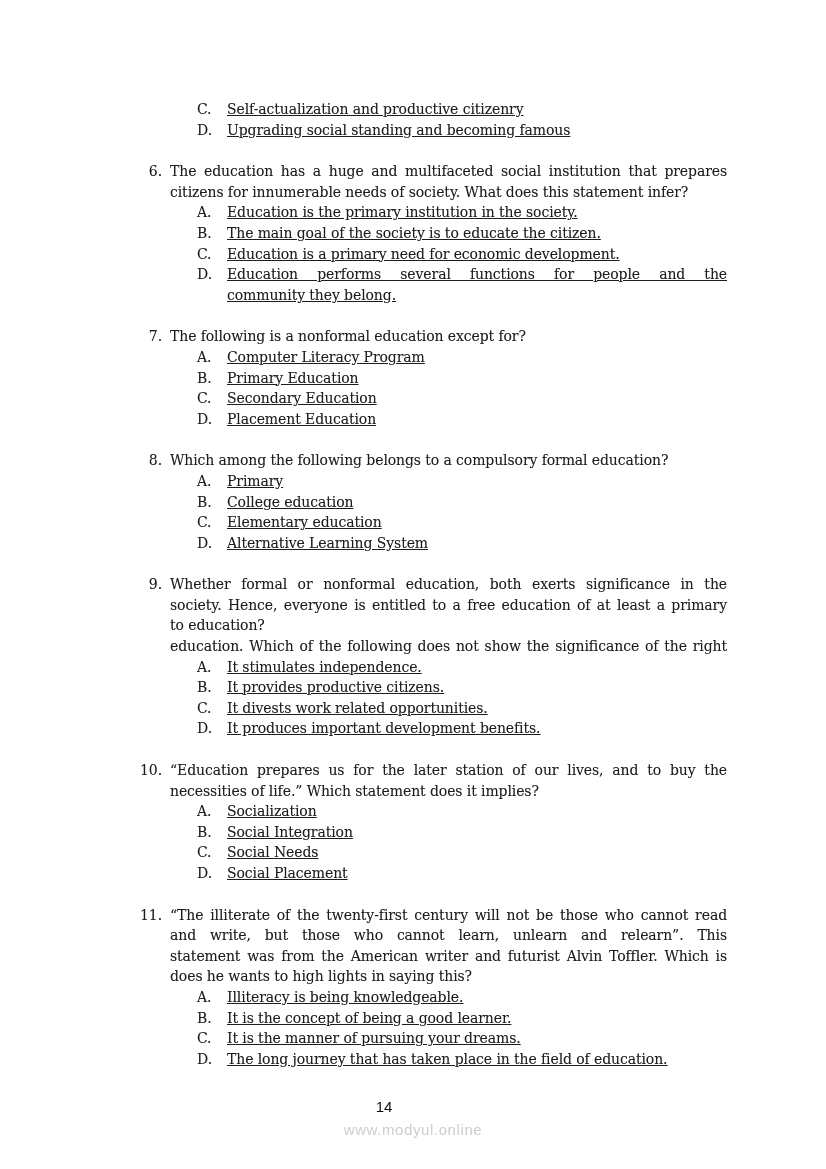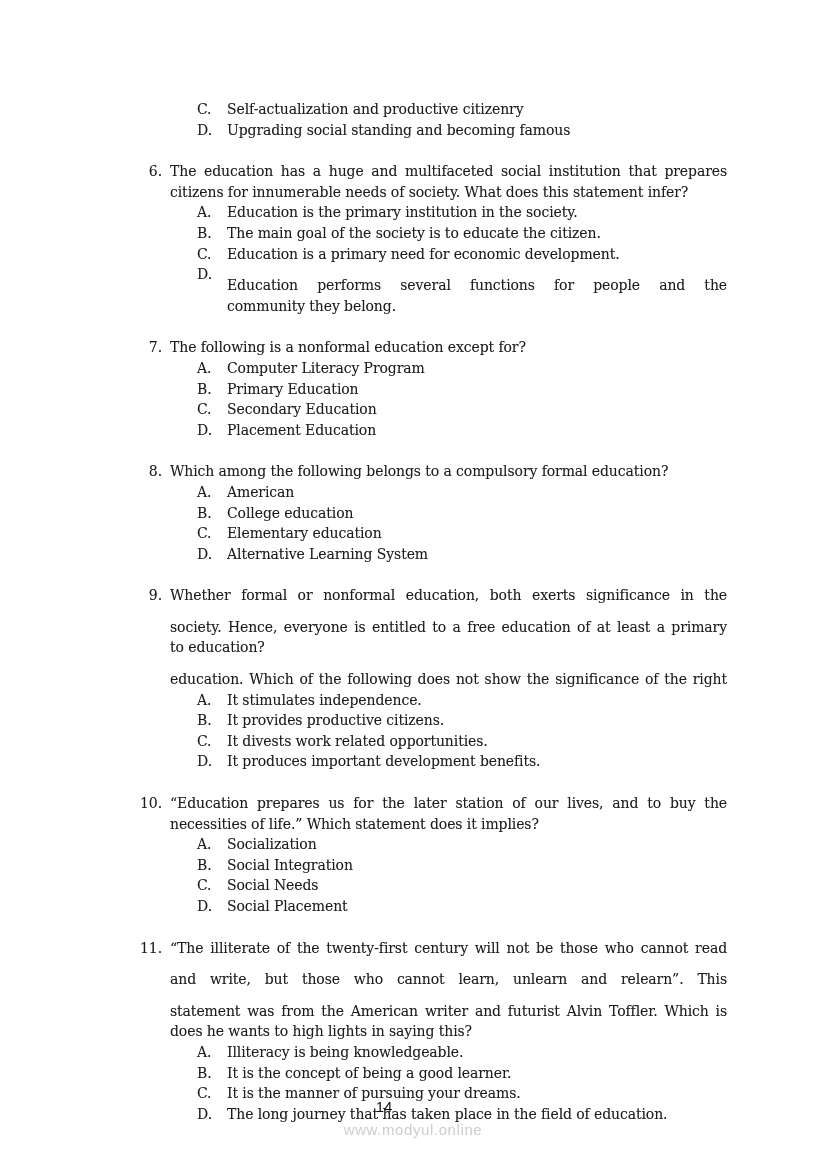--- a/index.html
+++ b/index.html
@@ -13,30 +13,30 @@
     font-size:14px;
     line-height:20.6px;
     color:#1d1d1d;
     letter-spacing:-0.1px;
     overflow:hidden;
     text-shadow:0 0 0.4px rgba(0,0,0,0.30);
   }
   .question{position:relative;}
   .question + .question{margin-top:21px;}
   .line{text-align:left;}
-  .jline{text-align:justify;text-align-last:justify;margin-top:11px;}
+  .jline{text-align:justify;text-align-last:justify;}
   .q-num{
     position:absolute;
     left:-36px;top:0;
     width:28px;
     text-align:right;
   }
   .option{display:flex;margin-left:27px;}
   .opt-letter{flex:0 0 30px;}
-  .opt-text{flex:1;min-width:0;}
+  .opt-text{flex:1;min-width:0;text-decoration:underline;}
   .page-number{
     position:absolute;
     top:1097px;left:0;width:768px;
     text-align:center;
     font-family:"Liberation Sans", sans-serif;
     font-size:15px;line-height:20px;
     color:#111111;
     letter-spacing:0;
     text-shadow:none;
   }
@@ -133,21 +133,21 @@
         </div>
       </div>
       <div class="question">
         <div class="q-body">
           <div class="line">Which among the following belongs to a compulsory formal education?</div>
         </div>
         <span class="q-num">8.</span>
         <div class="option">
           <span class="opt-letter">A.</span>
           <div class="opt-text">
-            <div class="line">American</div>
+            <div class="line">Primary</div>
           </div>
         </div>
         <div class="option">
           <span class="opt-letter">B.</span>
           <div class="opt-text">
             <div class="line">College education</div>
           </div>
         </div>
         <div class="option">
           <span class="opt-letter">C.</span>

